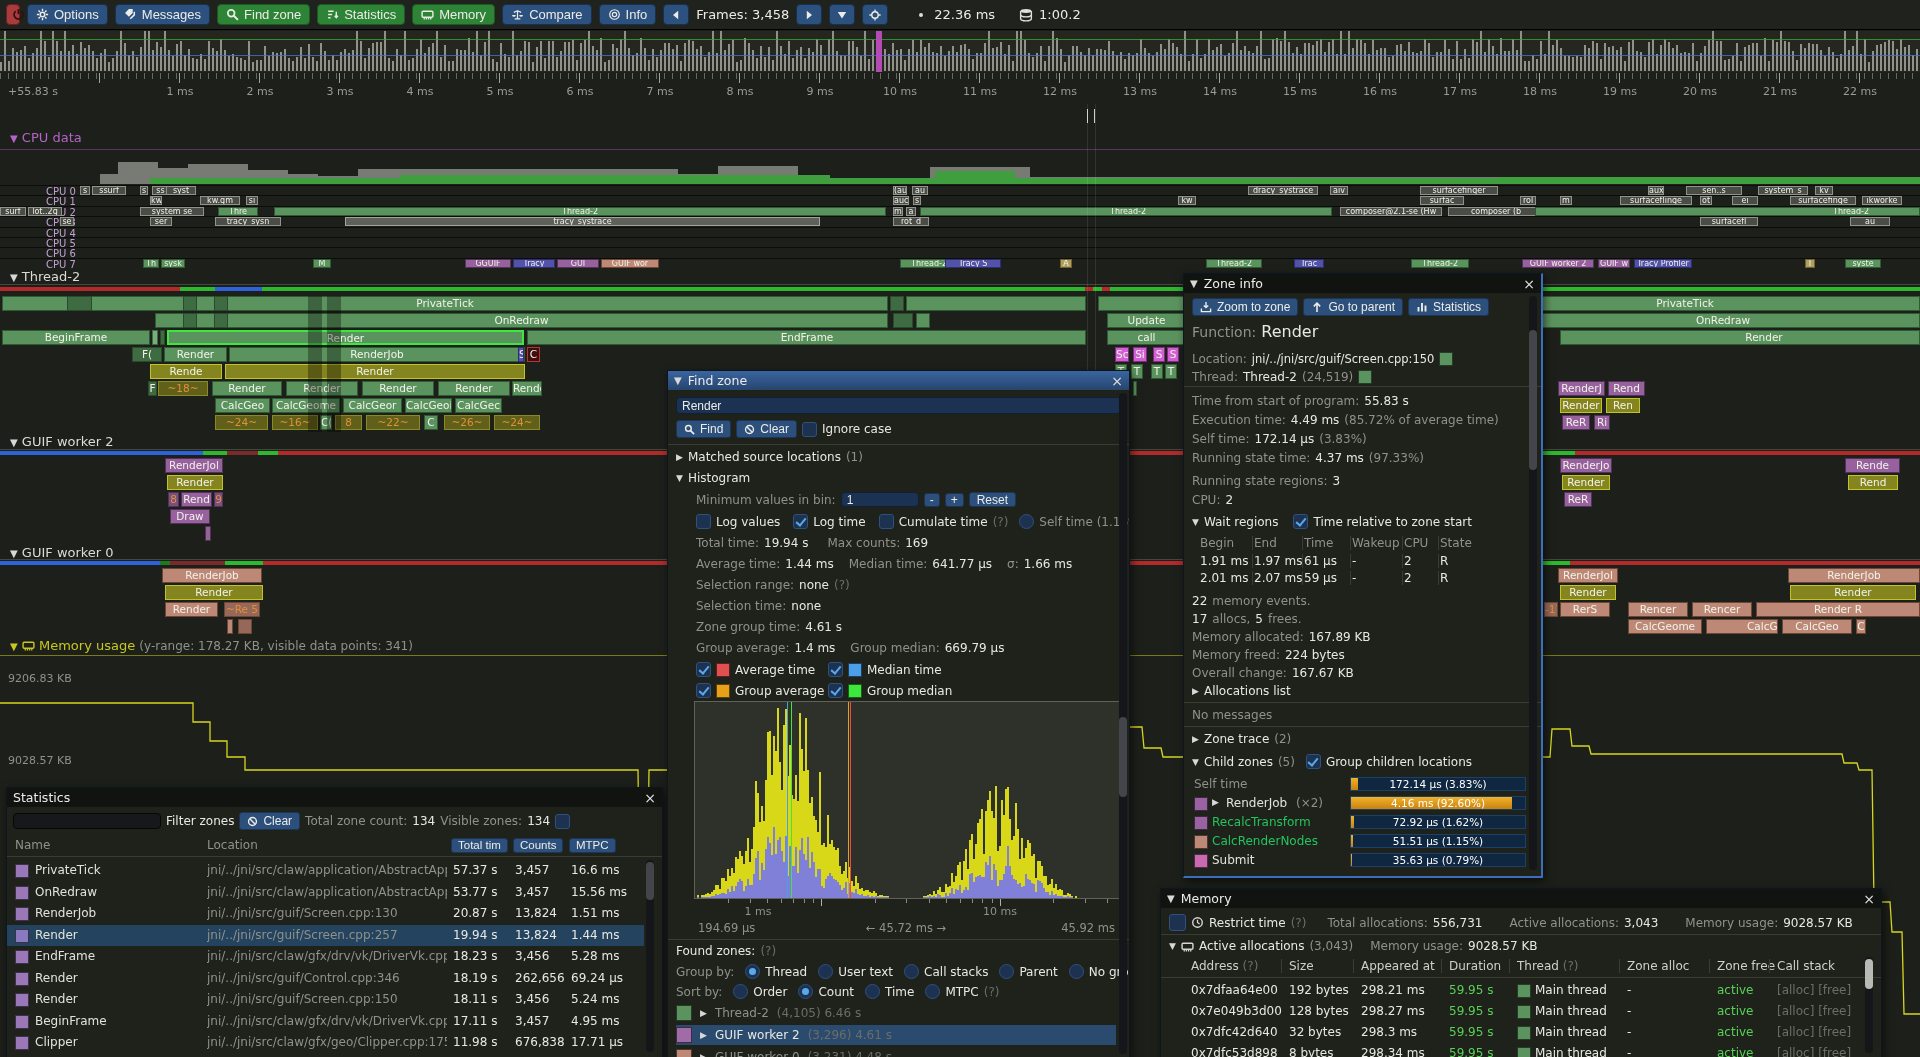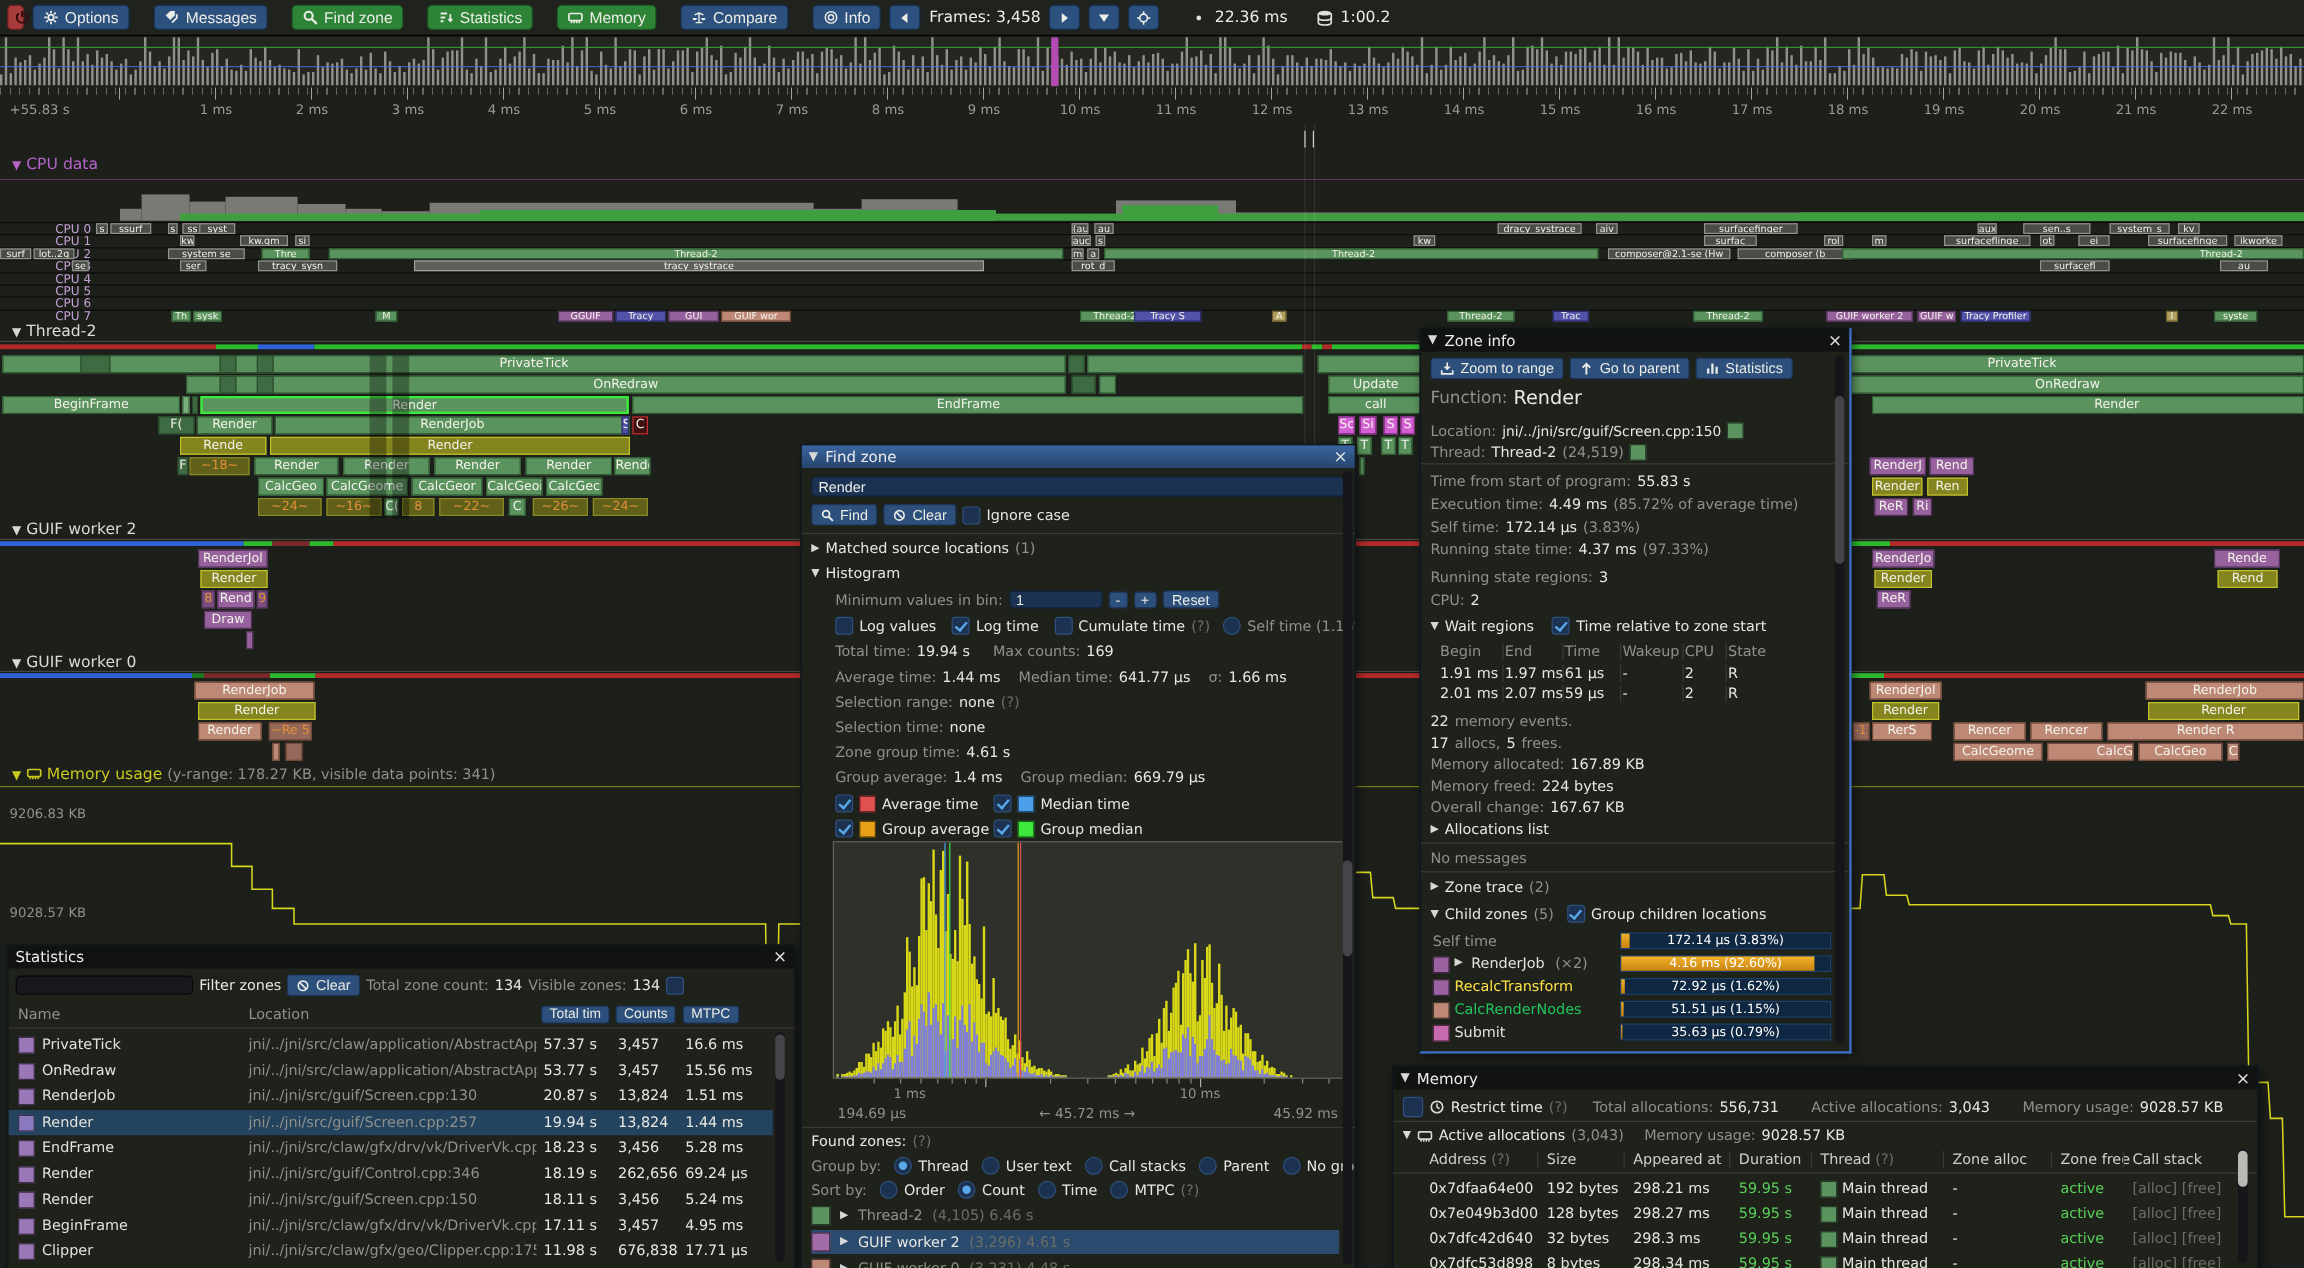--- a/index.html
+++ b/index.html
@@ -77,21 +77,21 @@
 
   <div id="toolbar">
     <button class="tbtn red">
         <span id="pwricon">
           <svg width="13" height="13" viewBox="0 0 12 12">
             <path d="M6 1v4.6" stroke="#3a0d0d" stroke-width="1.8"></path>
             <path d="M3.4 2.9a4.1 4.1 0 1 0 5.2 0" fill="none" stroke="#3a0d0d" stroke-width="1.6"></path>
           </svg>
         </span>
       </button>
-    <span id="tbButtons" style="display:inline-flex;gap:20px">
+    <span id="tbButtons" style="display:inline-flex;gap:7px">
         <button class="tbtn ">
           <svg width="13" height="13" viewBox="0 0 12 12">
             <circle cx="6" cy="6" r="2.1" fill="none" stroke="currentColor" stroke-width="1.4"></circle>
             <path d="M6 .8v2M6 9.2v2M.8 6h2M9.2 6h2M2.3 2.3l1.4 1.4M8.3 8.3l1.4 1.4M9.7 2.3L8.3 3.7M3.7 8.3L2.3 9.7" stroke="currentColor" stroke-width="1.3"></path>
           </svg>
           <span>Options</span>
         </button>
         <button class="tbtn ">
           <svg width="13" height="13" viewBox="0 0 12 12">
             <path d="M1 4.5L4.5 1H8v3.5L4.5 8 1 4.5z" fill="currentColor"></path>
@@ -1623,21 +1623,21 @@
       <span class="tri">▼</span>
       <span class="ttl">Zone info</span>
       <span class="close">×</span>
     </div>
     <div class="line" style="left:8px;top:24px" id="ziButtons">
         <button class="btn">
           <svg width="12" height="12" viewBox="0 0 12 12">
             <path d="M6 1v5.4M3.8 4.4L6 6.6l2.2-2.2" stroke="currentColor" stroke-width="1.4" fill="none"></path>
             <path d="M1.4 7.6v3h9.2v-3" stroke="currentColor" stroke-width="1.4" fill="none"></path>
           </svg>
-          <span>Zoom to range</span>
+          <span>Zoom to zone</span>
         </button>
         <button class="btn">
           <svg width="12" height="12" viewBox="0 0 12 12">
             <path d="M6 11V2.6M2.8 5.4L6 2.2l3.2 3.2" stroke="currentColor" stroke-width="1.6" fill="none"></path>
           </svg>
           <span>Go to parent</span>
         </button>
         <button class="btn">
           <svg width="12" height="12" viewBox="0 0 12 12">
             <path d="M2.5 10.5V6M6 10.5V2M9.5 10.5V4.6" stroke="currentColor" stroke-width="1.9"></path>
@@ -1780,21 +1780,21 @@
           <div class="abs tri" style="left: 28px; top: 2px; font-size: 9px;">▶</div>
           <div class="abs nw" style="left: 42px; top: 1px; color: rgb(226, 226, 220);">RenderJob </div>
           <div class="abs nw gray" style="left: 112px; top: 1px;">(×2)</div>
           <div class="barbg" style="left: 166px; top: 1px; width: 176px;">
             <div class="barfill" style="width: 92.6%;"></div>
             <div class="bartxt">4.16 ms (92.60%)</div>
           </div>
         </div>
         <div class="abs" style="left: 0px; top: 540px; width: 357px; height: 18px;">
           <span class="sw" style="position: absolute; left: 10px; top: 2px; background: rgb(154, 98, 160);"></span>
-          <div class="abs nw" style="left: 28px; top: 1px; color: #fde047;">RecalcTransform</div>
+          <div class="abs nw" style="left: 28px; top: 1px; color: #22c55e;">RecalcTransform</div>
           <div class="barbg" style="left: 166px; top: 1px; width: 176px;">
             <div class="barfill" style="width: 1.62%;"></div>
             <div class="bartxt">72.92 µs (1.62%)</div>
           </div>
         </div>
         <div class="abs" style="left: 0px; top: 559px; width: 357px; height: 18px;">
           <span class="sw" style="position: absolute; left: 10px; top: 2px; background: rgb(189, 137, 118);"></span>
           <div class="abs nw" style="left: 28px; top: 1px; color: #22c55e;">CalcRenderNodes</div>
           <div class="barbg" style="left: 166px; top: 1px; width: 176px;">
             <div class="barfill" style="width: 1.15%;"></div>

